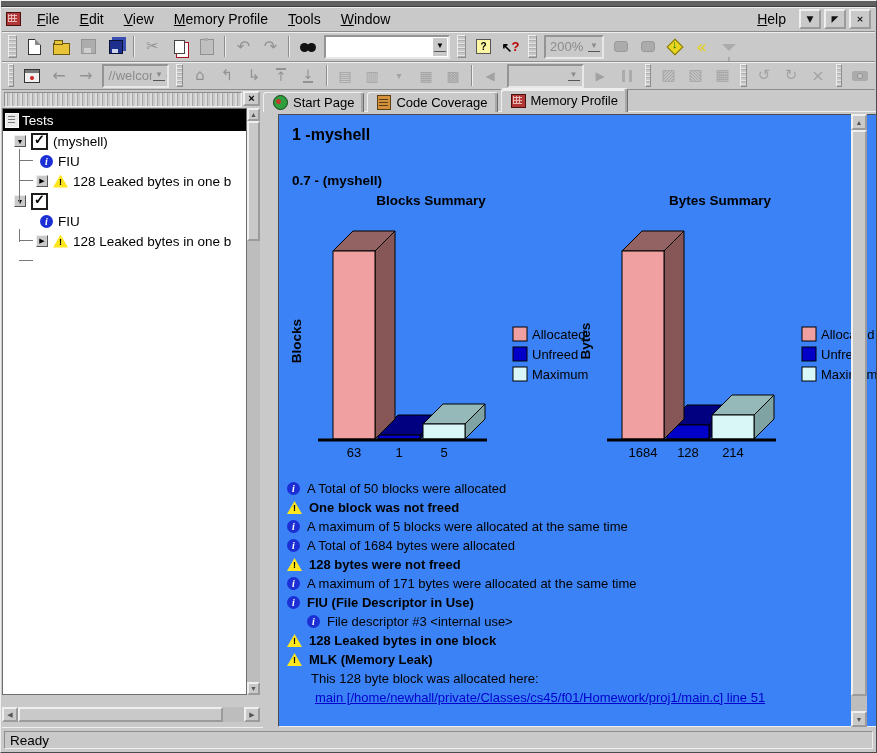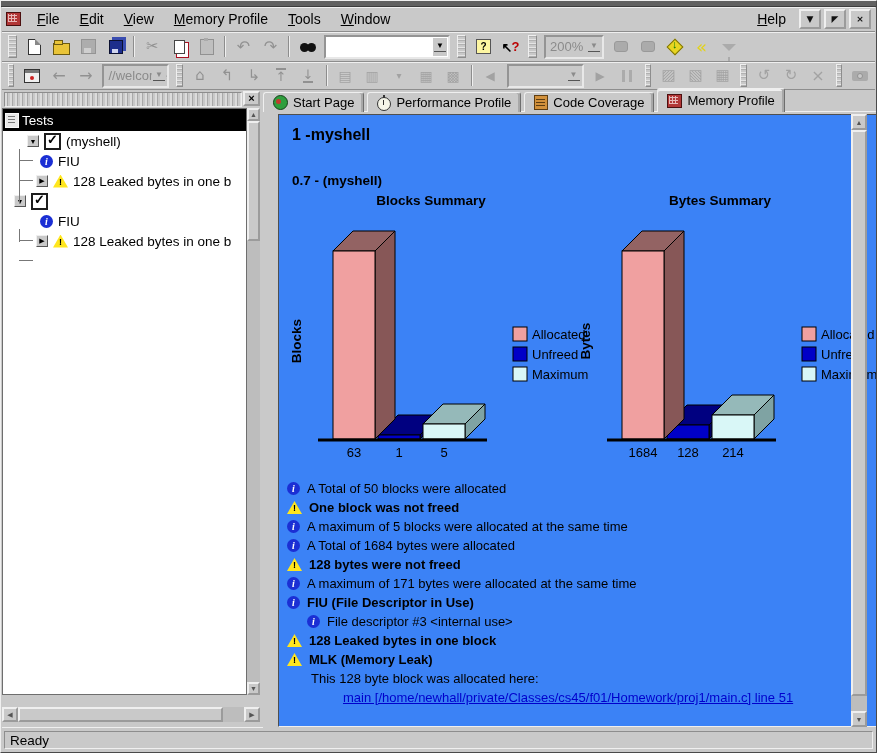--- a/index.html
+++ b/index.html
@@ -332,21 +332,21 @@
     <div class="handle"></div>
     <div class="pclose">
         <span>×</span>
       </div>
     <div class="treebox" id="treebox">
         <div class="trow root">
           <span class="ic ic-tests"></span>
           <span>Tests</span>
         </div>
         <div class="trow">
-          <span class="tnode" style="left: 24px;">
+          <span class="tnode" style="left: 11px;">
             <span class="exp">▼</span>
             <span class="cb"></span>
             <span>(myshell)</span>
           </span>
         </div>
         <div class="trow">
           <span class="tnode" style="left: 37px;">
             <span class="ic ic-info">i</span>
             <span>FIU</span>
           </span>
@@ -404,24 +404,20 @@
       <div class="sb-btn-h" style="right:0;">
           <span>▶</span>
         </div>
     </div>
   </div>
 
   <div class="tabs" id="tabrow">
       <span class="tab">
         <span class="ic ic-globe"></span>
         <span>Start Page</span>
-      </span>
-      <span class="tab">
-        <span class="ic ic-stopwatch"></span>
-        <span>Performance Profile</span>
       </span>
       <span class="tab">
         <span class="ic ic-coverage"></span>
         <span>Code Coverage</span>
       </span>
       <span class="tab active">
         <span class="ic ic-memory"></span>
         <span>Memory Profile</span>
       </span>
     </div>
@@ -513,21 +509,21 @@
             <span class="ic ic-warn">!</span>
             <span>128 Leaked bytes in one block</span>
           </div>
           <div class="srow b" style="margin-left: 0px;">
             <span class="ic ic-warn">!</span>
             <span>MLK (Memory Leak)</span>
           </div>
           <div class="srow" style="margin-left: 24px;">
             <span>This 128 byte block was allocated here:</span>
           </div>
-          <div class="srow" style="margin-left: 56px;">
+          <div class="srow" style="margin-left: 28px;">
             <span class="slink">main [/home/newhall/private/Classes/cs45/f01/Homework/proj1/main.c] line 51</span>
           </div>
         </div>
     </div>
 
     <div class="sb-v" style="right:10px;top:2px;height:613px;">
       <div class="sb-btn" style="top:0;">
           <span>▲</span>
         </div>
       <div class="sb-thumb-v" style="top:16px;height:566px;"></div>

